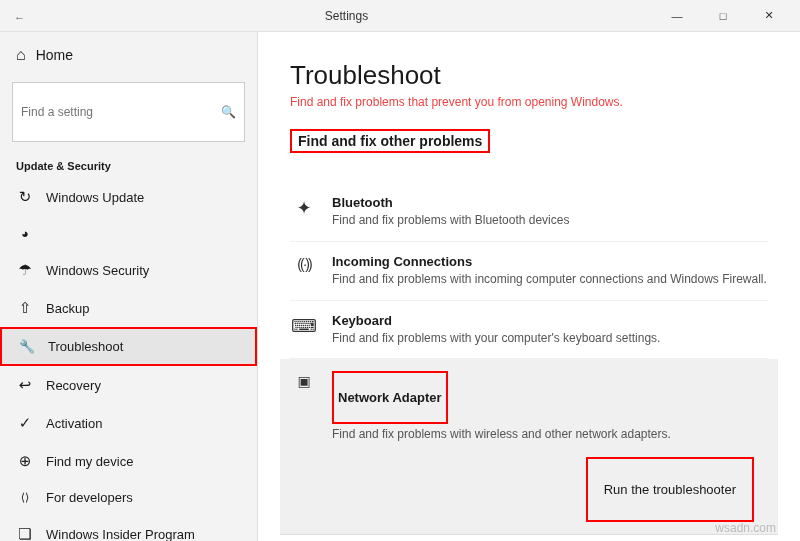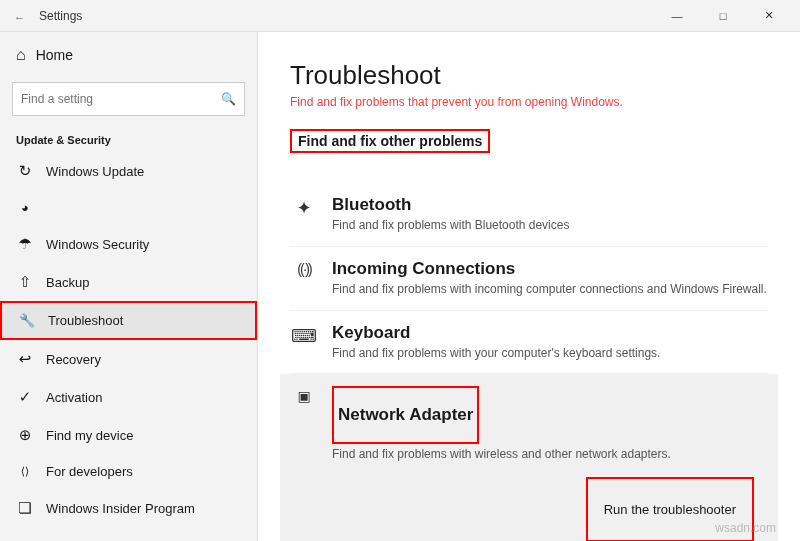--- a/index.html
+++ b/index.html
@@ -15,21 +15,21 @@
       border-bottom: 1px solid #e0e0e0;
       flex-shrink: 0;
     }
     .title-bar-back {
       font-size: 11px;
       color: #555;
       margin-right: 8px;
       cursor: pointer;
       padding: 4px 6px;
     }
-    .title-bar-title { font-size: 12px; color: #333; flex: 1; }
+    .title-bar-title { font-size: 12px; color: #333; flex: 1; text-align: center; }
     .title-bar-controls { display: flex; gap: 0; }
     .title-bar-btn {
       width: 46px;
       height: 32px;
       border: none;
       background: transparent;
       cursor: pointer;
       font-size: 11px;
       color: #333;
       display: flex;
@@ -59,21 +59,21 @@
       color: #1a1a1a;
     }
     .sidebar-home .home-icon { font-size: 16px; }
 
     .search-box {
       margin: 4px 12px 10px 12px;
       display: flex;
       align-items: center;
       border: 1px solid #ccc;
       background: #fff;
-      padding: 9px 8px;
+      padding: 22px 8px;
     }
     .search-box input {
       border: none;
       outline: none;
       flex: 1;
       font-size: 12px;
       color: #666;
       background: transparent;
     }
     .search-icon { font-size: 12px; color: #666; }
@@ -139,21 +139,21 @@
       border-bottom: 1px solid #f0f0f0;
     }
     .troubleshoot-item.highlighted-item {
       background: #f0f0f0;
       padding: 12px 10px;
       margin: 0 -10px;
       border-bottom: 1px solid #ddd;
     }
     .ti-icon { width: 28px; flex-shrink: 0; text-align: center; font-size: 18px; margin-top: 2px; color: #333; }
     .ti-text { flex: 1; }
-    .ti-title { font-size: 17px; font-weight: 600; color: #1a1a1a; margin-bottom: 2px; }
+    .ti-title { font-size: 13px; font-weight: 600; color: #1a1a1a; margin-bottom: 2px; }
     .ti-title.boxed { border: 2px solid red; display: inline-block; padding: 17px 4px; }
     .ti-desc { font-size: 12px; color: #555; line-height: 1.4; }
 
     .run-btn {
       display: block;
       margin-top: 14px;
       padding: 23px 16px;
       border: 2px solid red;
       background: #f0f0f0;
       cursor: pointer;

